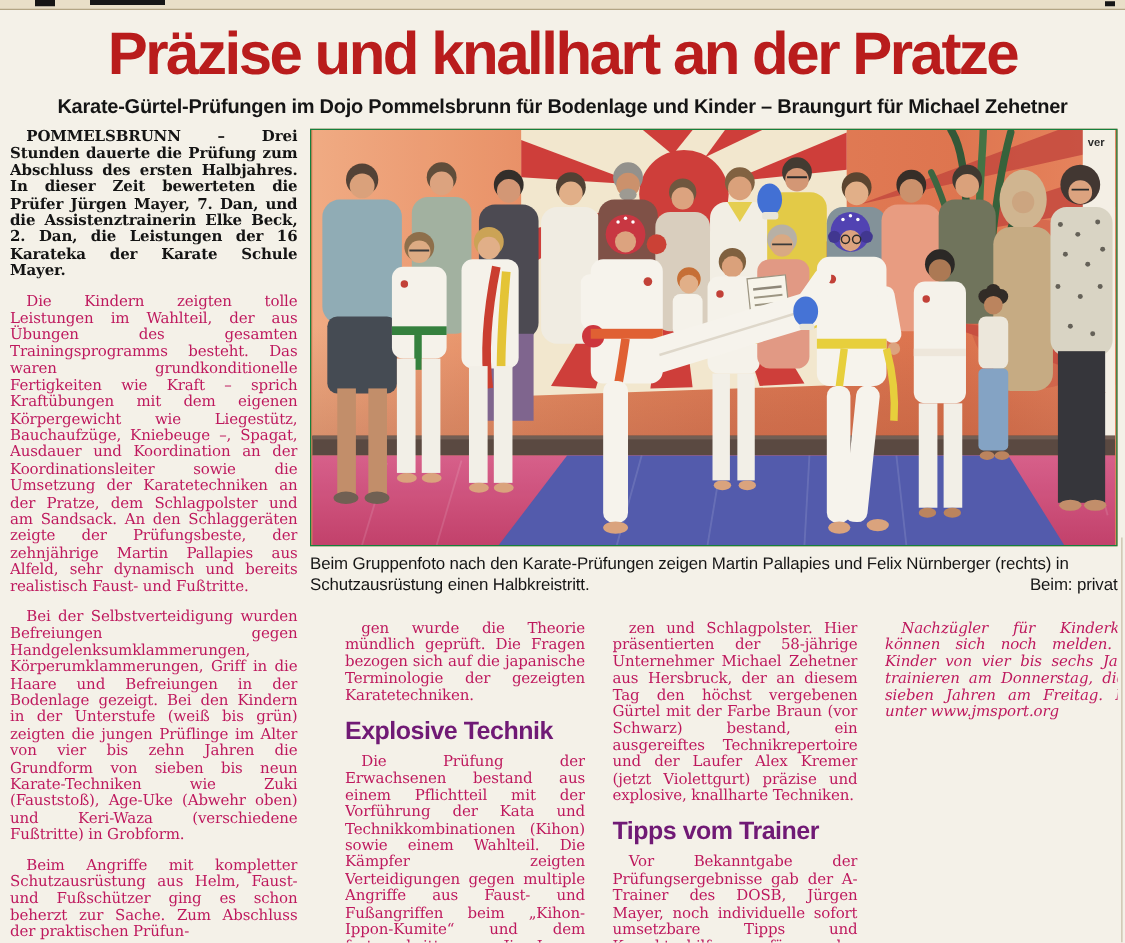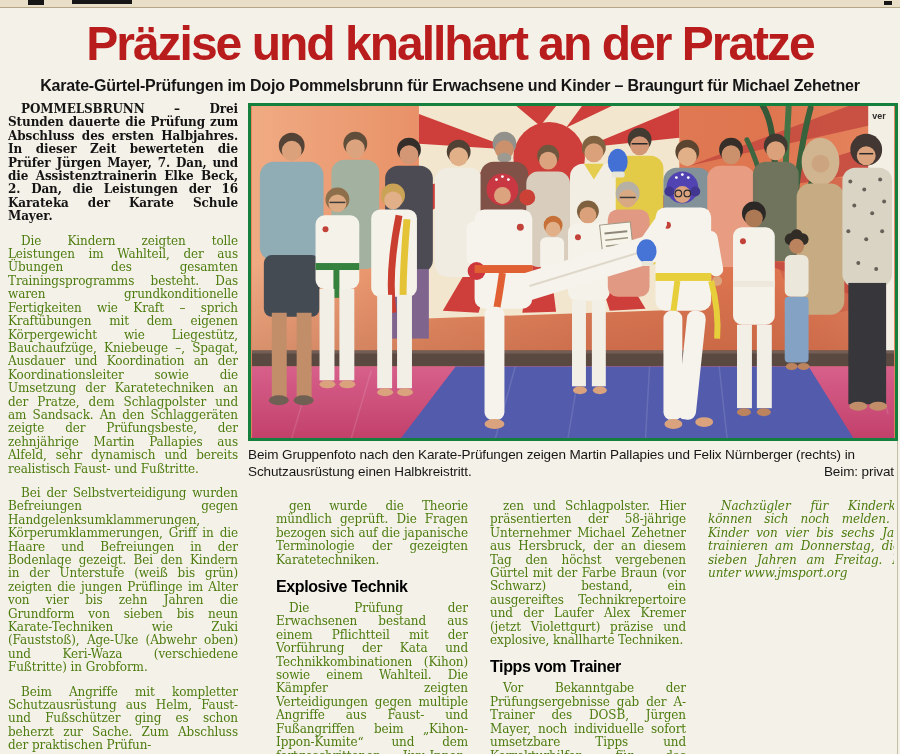--- a/index.html
+++ b/index.html
@@ -41,66 +41,66 @@
     display:flex;
   }
   .col1{
     width:230px;flex:0 0 230px;margin-right:10px;
     height:651px;overflow:hidden;
   }
   .bodytext p{
     font-family:"DejaVu Serif",serif;
     font-size:12px;line-height:13.4px;letter-spacing:-0.1px;
     text-align:justify;text-indent:13px;
-    margin:0 0 11px 0;color:#4d7c0f;
+    margin:0 0 11px 0;color:#be185d;
   }
   .bodytext p.lead{font-weight:bold;color:#141414;}
   .bodytext p.italicpara{font-style:italic;}
   .right-block{width:646px;flex:0 0 646px;}
 
   .photo-wrap{
     width:644px;height:332px;
-    border:3px solid #15803d;
+    border:1px solid #15803d;
     background:#e5825c;
   }
   .photo-wrap svg{display:block;}
 
   .caption{
     position:relative;
     margin:5px 0 20px 0;width:646px;
     font-size:13.5px;line-height:1.26;letter-spacing:-0.1px;
     color:#161616;
   }
   .caption .credit{position:absolute;right:0;bottom:0;}
 
   .cols3{display:flex;width:646px;height:268px;overflow:hidden;}
   .cols3 .col{overflow:hidden;}
   .col2{width:192px;flex:0 0 192px;margin-right:22px;margin-left:28px;}
   .col3{width:196px;flex:0 0 196px;margin-right:22px;}
   .col4{width:214px;flex:0 0 214px;}
   h2.subhead2{
     font-family:"Liberation Sans",sans-serif;
-    font-size:16px;font-weight:bold;letter-spacing:-0.4px;
-    margin:9px 0 6px 0;color:#000000;
+    font-size:20px;font-weight:bold;letter-spacing:-0.4px;
+    margin:9px 0 6px 0;color:#701a75;
   }
 </style>
 </head>
 <body>
 
 <div class="scan-top">
   <div class="scan-mark m1"></div>
   <div class="scan-mark m2"></div>
   <div class="scan-mark m3"></div>
 </div>
 <div class="scan-right-line"></div>
 
 <div class="page">
 
   <h1 class="headline">Präzise und knallhart an der Pratze</h1>
-  <div class="subheadline">Karate-Gürtel-Prüfungen im Dojo Pommelsbrunn für Erwachsene und Kinder – Braungurt für Michael Zehetner</div>
+  <div class="subheadline">Karate-Gürtel-Prüfungen im Dojo Pommelsbrunn für Bodenlage und Kinder – Braungurt für Michael Zehetner</div>
 
   <div class="content">
 
     <div class="col1 bodytext">
       <p class="lead">POMMELSBRUNN – Drei Stunden dauerte die Prüfung zum Abschluss des ersten Halbjahres. In dieser Zeit bewerteten die Prüfer Jürgen Mayer, 7. Dan, und die Assistenztrainerin Elke Beck, 2. Dan, die Leistungen der 16 Karateka der Karate Schule Mayer.</p>
       <p>Die Kindern zeigten tolle Leistungen im Wahlteil, der aus Übungen des gesamten Trainingsprogramms besteht. Das waren grundkonditionelle Fertigkeiten wie Kraft – sprich Kraftübungen mit dem eigenen Körpergewicht wie Liegestütz, Bauchaufzüge, Kniebeuge –, Spagat, Ausdauer und Koordination an der Koordinationsleiter sowie die Umsetzung der Karatetechniken an der Pratze, dem Schlagpolster und am Sandsack. An den Schlaggeräten zeigte der Prüfungsbeste, der zehnjährige Martin Pallapies aus Alfeld, sehr dynamisch und bereits realistisch Faust- und Fußtritte.</p>
       <p>Bei der Selbstverteidigung wurden Befreiungen gegen Handgelenksumklammerungen, Körperumklammerungen, Griff in die Haare und Befreiungen in der Bodenlage gezeigt. Bei den Kindern in der Unterstufe (weiß bis grün) zeigten die jungen Prüflinge im Alter von vier bis zehn Jahren die Grundform von sieben bis neun Karate-Techniken wie Zuki (Fauststoß), Age-Uke (Abwehr oben) und Keri-Waza (verschiedene Fußtritte) in Grobform.</p>
       <p>Beim Angriffe mit kompletter Schutzausrüstung aus Helm, Faust- und Fußschützer ging es schon beherzt zur Sache. Zum Abschluss der praktischen Prüfun-</p>
     </div>
 

